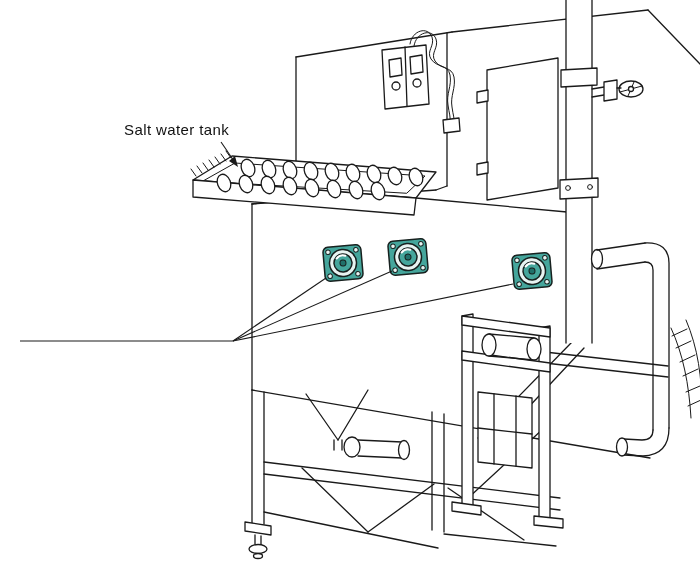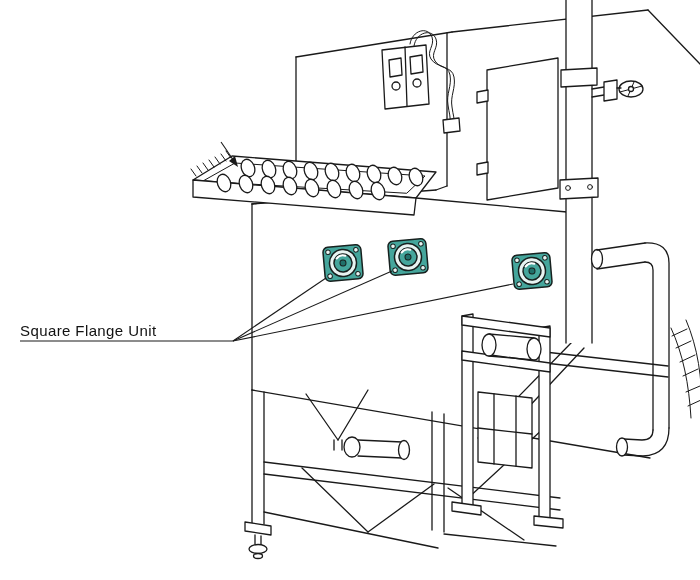--- a/index.html
+++ b/index.html
@@ -240,15 +240,15 @@
       <path class="callout" d="M233,341 L326,278"></path>
       <path class="callout" d="M233,341 L392,271"></path>
       <path class="callout" d="M233,341 L513,284"></path>
     </g>
     <g>
       <path class="callout" d="M221,142 L234,161"></path>
       <polygon points="238,167 229,161 235,156" fill="#1a1a1a"></polygon>
     </g>
   </svg>
 
-
-  <div class="label" style="left:20px;top:322px;">Square Flange Unit</div>
+  <div class="label" style="left:124px;top:121px;">Salt water tank</div>
+
 </div>
 
 </body></html>

